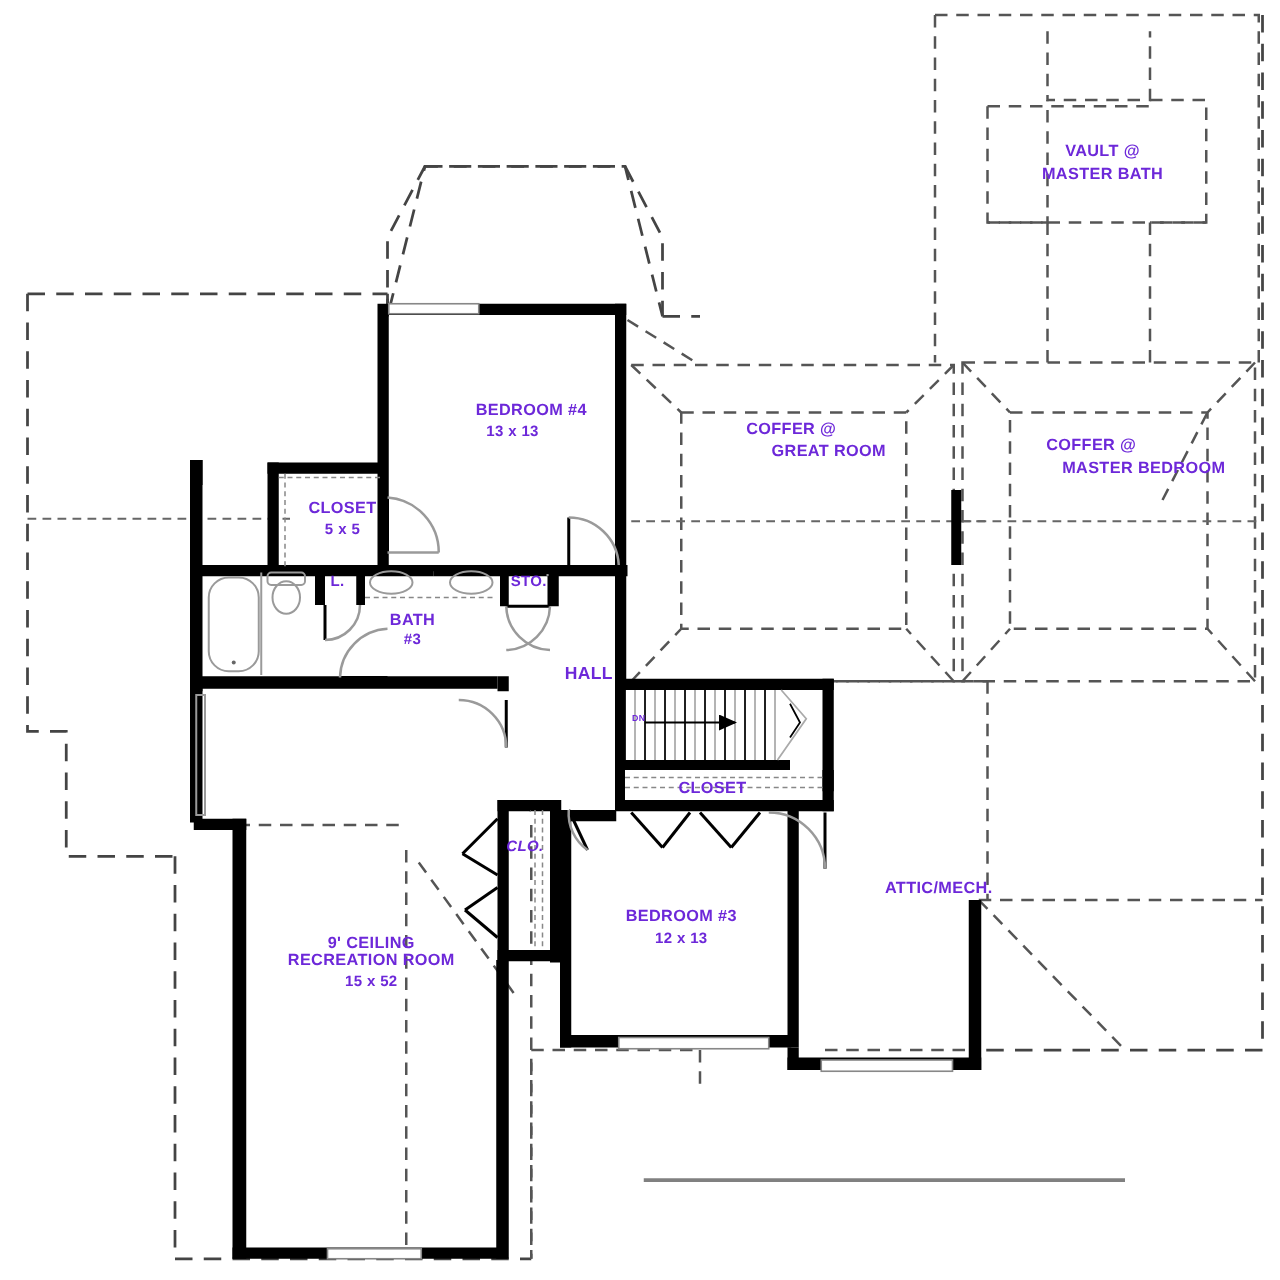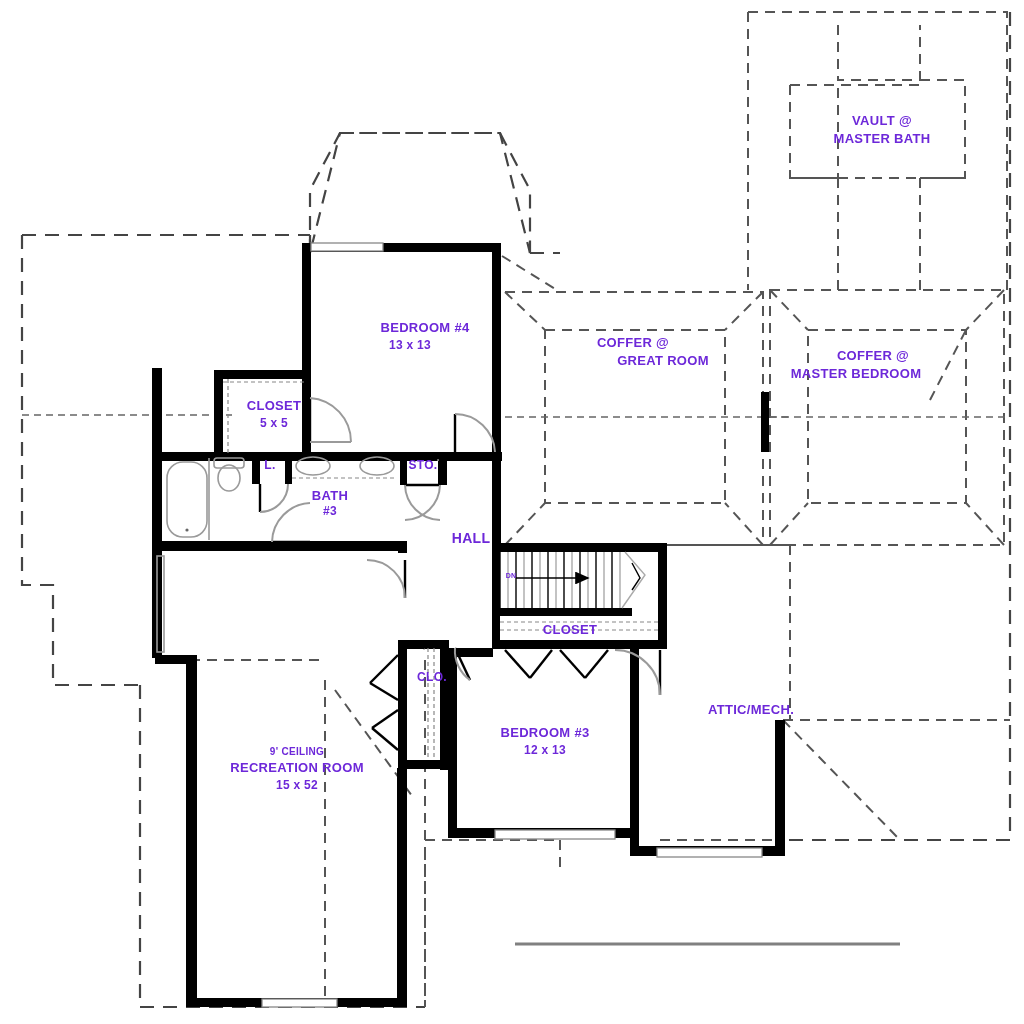--- a/index.html
+++ b/index.html
@@ -19,21 +19,21 @@
     white-space:nowrap;
     text-align:center;
     letter-spacing:0.3px;
     line-height:1.18;
     transform:translateX(-50%);
     user-select:none;
   }
   .lbl.room{font-size:13px;}
   .lbl.dim{font-size:12px;}
   .lbl.small{font-size:12px;}
-  .lbl.tiny{font-size:10px;text-align:center;}
+  .lbl.tiny{font-size:13px;text-align:center;}
   .lbl.micro{font-size:7px;}
   .lbl.hall{font-size:14px;}
   .title{
     position:absolute;
     font-size:28px;
     font-weight:bold;
     color:#000000;
     letter-spacing:0.5px;
     white-space:nowrap;
     transform:translateX(-50%);
@@ -308,36 +308,36 @@
   <div class="lbl small" style="left:330px;top:504px;">#3</div>
 
   <div class="lbl small" style="left:270px;top:458px;">L.</div>
 
   <div class="lbl small" style="left:423px;top:458px;">STO.</div>
 
   <div class="lbl hall" style="left:458px;top:530px;padding-left:26px;">HALL</div>
 
   <div class="lbl room" style="left:570px;top:622px;">CLOSET</div>
 
-  <div class="lbl small" style="left:432px;top:670px;">CLO.</div>
+  <div class="lbl small" style="left:420px;top:670px;font-style:italic;">CLO.</div>
 
   <div class="lbl room" style="left:545px;top:725px;">BEDROOM #3</div>
   <div class="lbl dim" style="left:545px;top:743px;">12 x 13</div>
 
   <div class="lbl tiny" style="left:297px;top:746px;">9' CEILING</div>
   <div class="lbl room" style="left:297px;top:760px;">RECREATION ROOM</div>
   <div class="lbl dim" style="left:297px;top:778px;">15 x 52</div>
 
   <div class="lbl room" style="left:751px;top:702px;">ATTIC/MECH.</div>
 
   <div class="lbl room" style="left:882px;top:113px;">VAULT @</div>
   <div class="lbl room" style="left:882px;top:131px;">MASTER BATH</div>
 
   <div class="lbl room" style="left:633px;top:335px;">COFFER @</div>
   <div class="lbl room" style="left:663px;top:353px;">GREAT ROOM</div>
 
   <div class="lbl room" style="left:873px;top:348px;">COFFER @</div>
-  <div class="lbl room" style="left:856px;top:366px;">MASTER BEDROOM</div>
+  <div class="lbl room" style="left:915px;top:366px;">MASTER BEDROOM</div>
 
   <div class="lbl micro" style="left:511px;top:572px;">DN</div>
 
 
 </div>
 
 </body></html>

